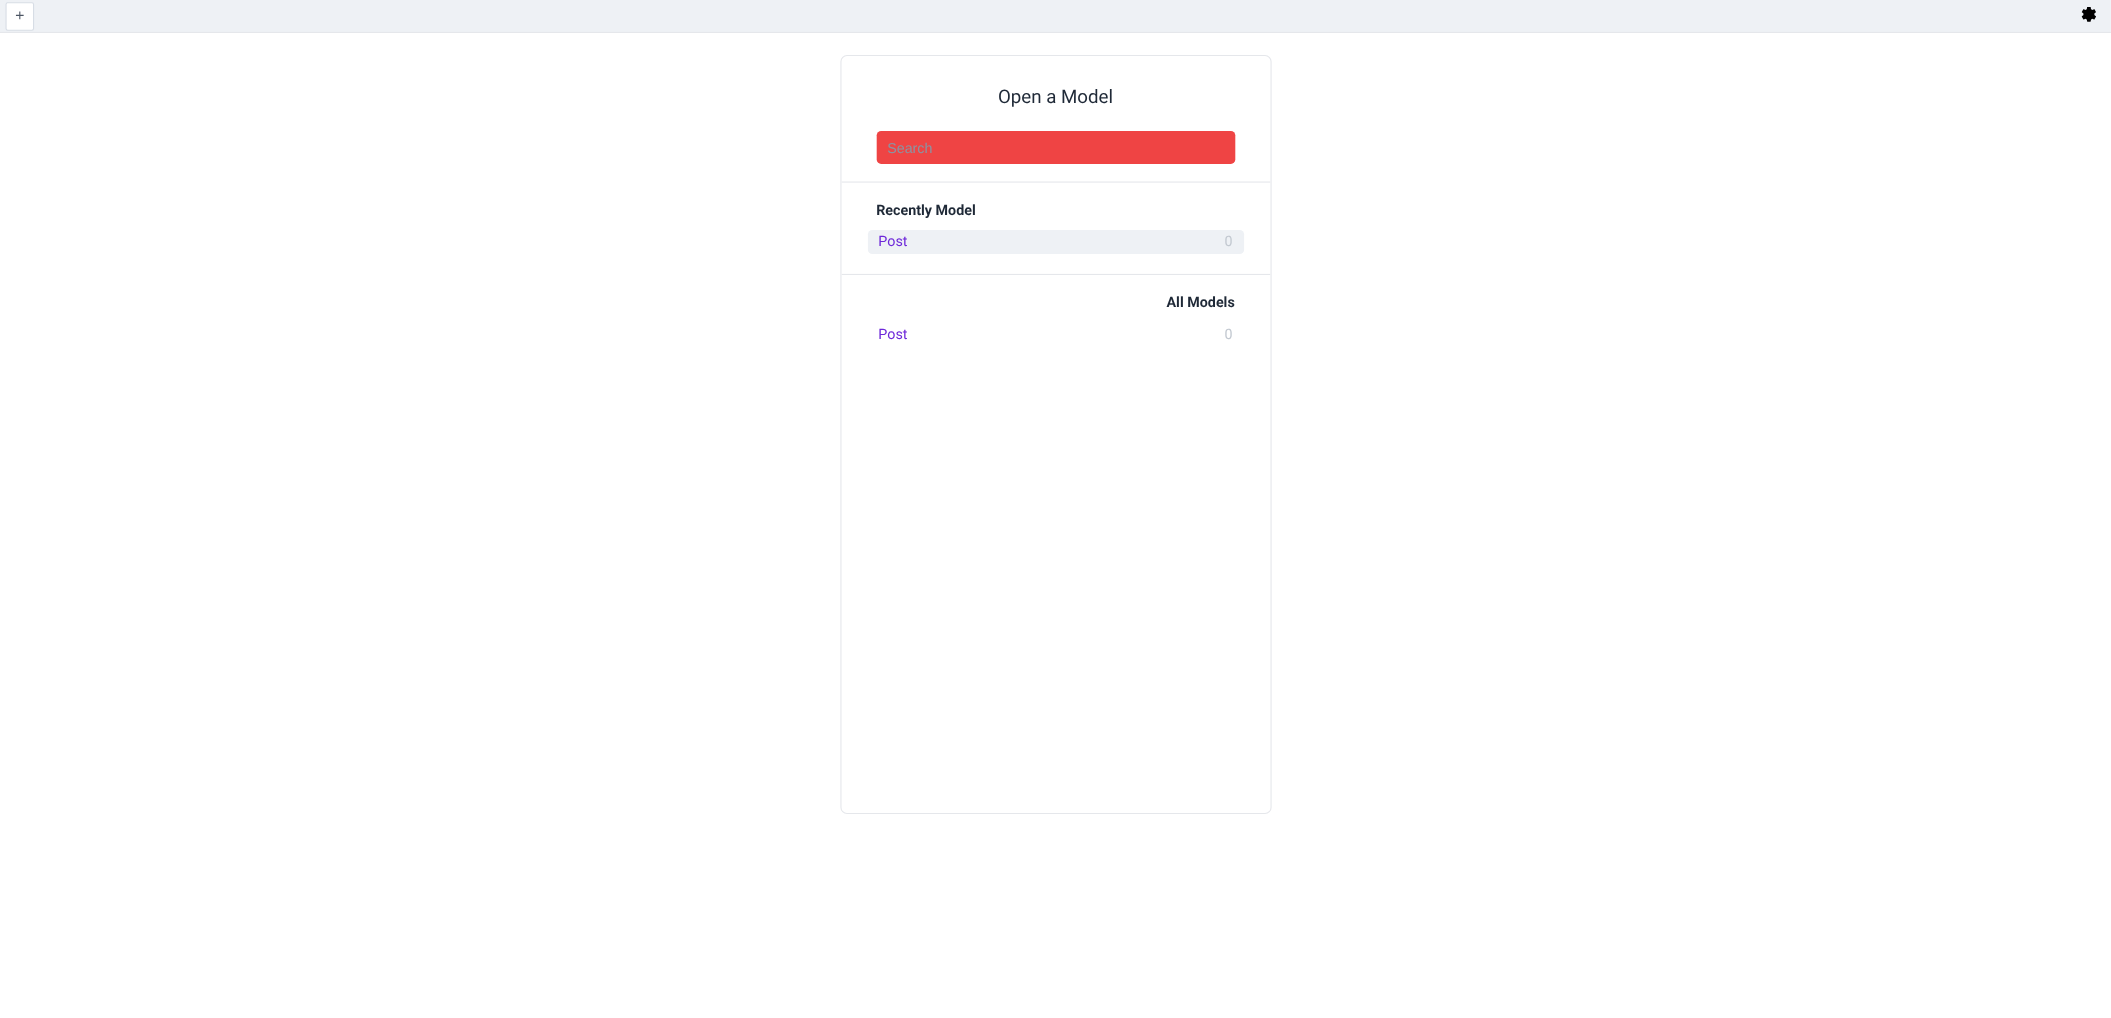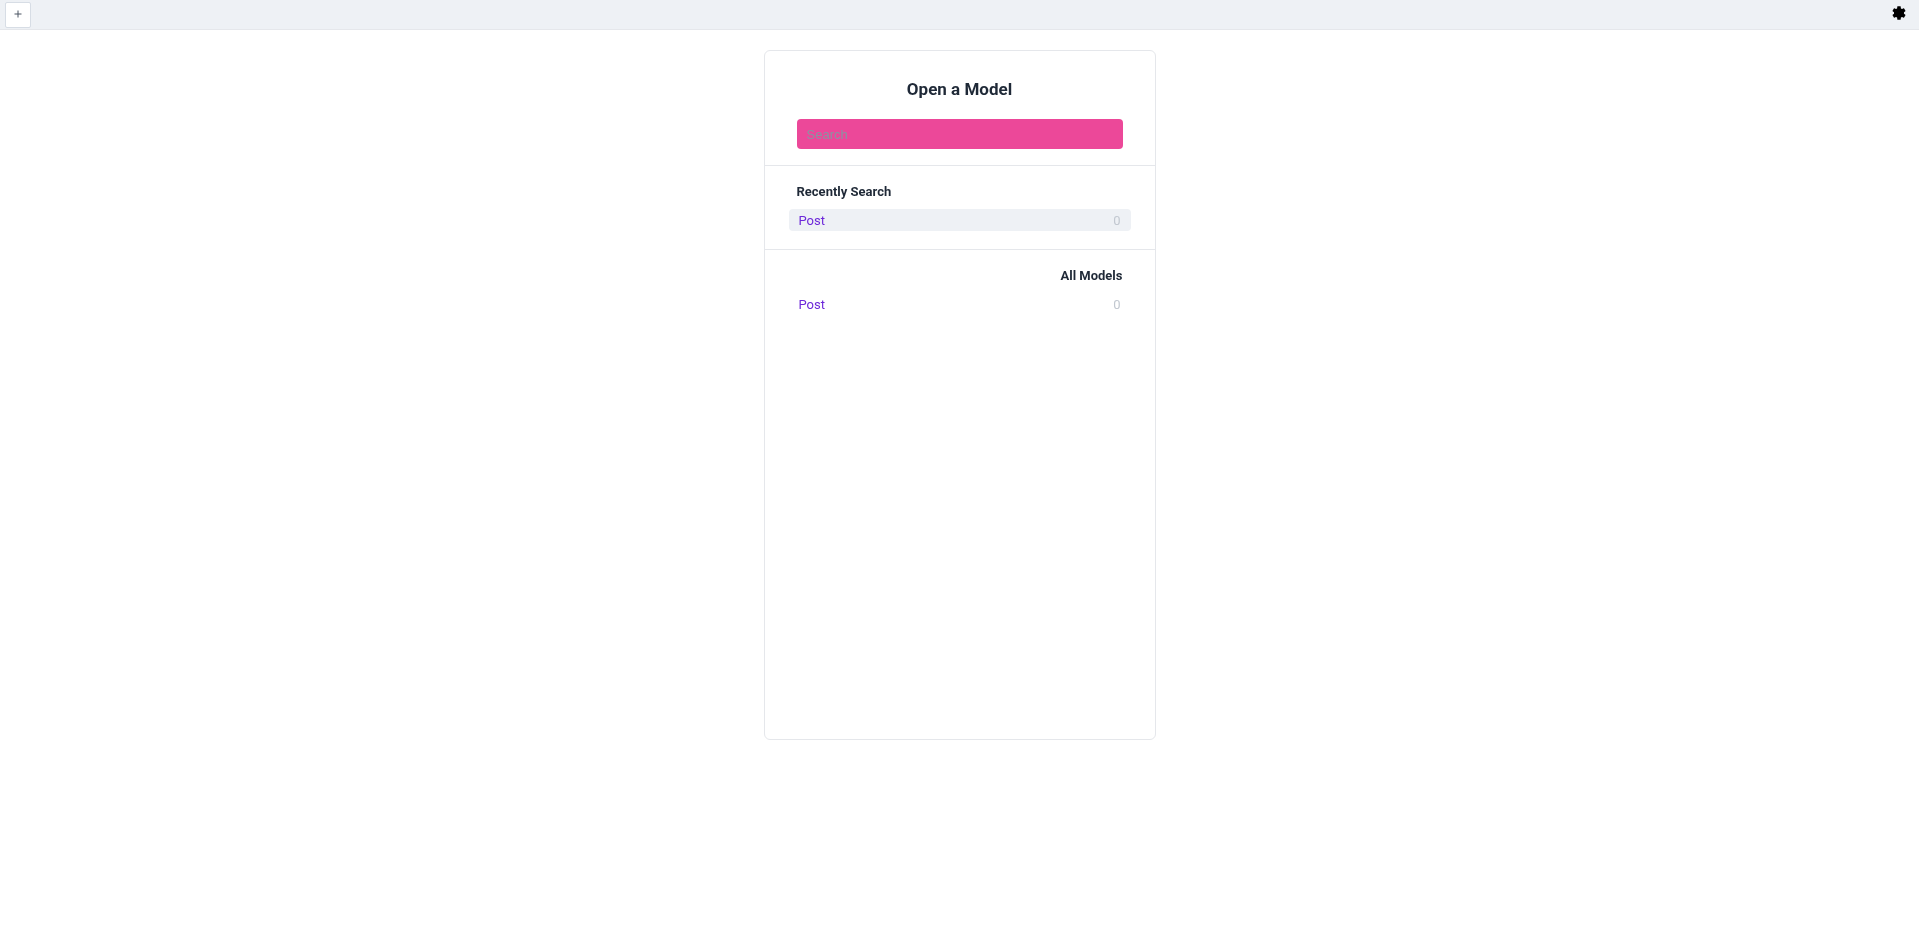--- a/index.html
+++ b/index.html
@@ -73,28 +73,28 @@
       border-radius: 6px;
       overflow: hidden;
     }
     .modal-header {
       padding: 28px 32px 16px 32px;
       border-bottom: 1px solid #e5e7eb;
     }
     .modal-title {
       text-align: center;
       font-size: 17px;
-      font-weight: 700;
+      font-weight: 400;
       color: #1f2937;
       margin-bottom: 20px;
     }
     .search-input {
       width: 100%;
       height: 30px;
-      background: #ec4899;
+      background: #ef4444;
       border: none;
       border-radius: 4px;
       padding: 0 10px;
       font-size: 13px;
       color: #1f2937;
       outline: none;
     }
     .search-input::placeholder {
       color: #8a94a3;
     }
@@ -158,21 +158,21 @@
 </div>
 
 <div class="main">
   <div class="modal">
     <div class="modal-header">
       <div class="modal-title">Open a Model</div>
       <input type="text" class="search-input" placeholder="Search" style="">
     </div>
 
     <div class="section">
-      <div class="section-title">Recently Search</div>
+      <div class="section-title">Recently Model</div>
       <div class="item-row highlight">
         <span class="item-name">Post</span>
         <span class="item-count">0</span>
       </div>
     </div>
 
     <div class="section">
       <div class="section-title">All Models</div>
       <div class="item-row">
         <span class="item-name">Post</span>

